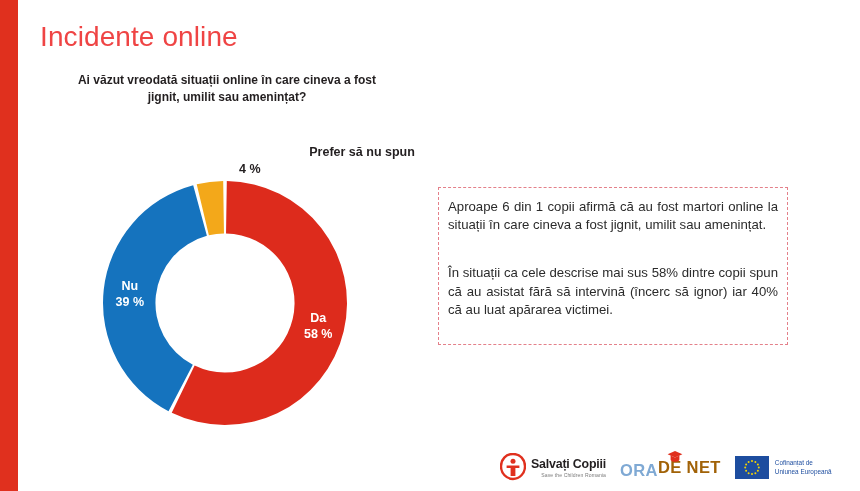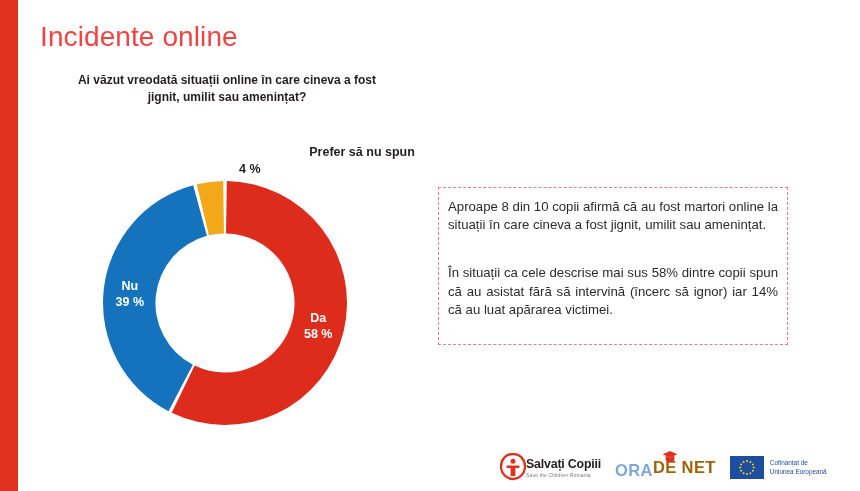--- a/index.html
+++ b/index.html
@@ -80,21 +80,21 @@
     text-align:justify;
   }
   .note-p.second{margin-top:30px;}
 
   
   .footer{
     position:absolute;left:500px;top:450px;
     height:34px;width:345px;
     display:flex;align-items:center;gap:14px;
   }
-  .logo-sc{display:flex;align-items:center;}
+  .logo-sc{display:flex;align-items:center;gap:5px;text-align:right;}
   .sc-mark{
     width:26px;height:28px;position:relative;flex:0 0 auto;
   }
   .sc-text{line-height:1;}
   .sc-title{
     font-size:12.4px;font-weight:bold;color:#231f20;letter-spacing:-.2px;
     white-space:nowrap;
   }
   .sc-sub{
     font-size:5.1px;color:#7b7b7b;margin-top:2px;letter-spacing:.1px;
@@ -139,22 +139,22 @@
       <text class="seg-label" x="258.2" y="170.1" fill="#ffffff">58 %</text>
       <text class="seg-label" x="69.8" y="121.6" fill="#ffffff">Nu</text>
       <text class="seg-label" x="69.8" y="137.6" fill="#ffffff">39 %</text>
     </svg>
 
     <div class="callout-name" id="lbl-other-name" style="left: 0px; top: -23px; width: 330px; text-align: right; transform: translateX(24.86px);">Prefer să nu spun</div>
     <div class="callout-val" id="lbl-other-val" style="left: 0px; top: -6px; width: 330px; text-align: center; transform: translateX(24.86px);">4 %</div>
   </div>
 
   <div class="note-box">
-    <p class="note-p">Aproape 8 din 10 copii afirmă că au fost martori online la situații în care cineva a fost jignit, umilit sau amenințat.</p>
-    <p class="note-p second">În situații ca cele descrise mai sus 58% dintre copii spun că au asistat fără să intervină (încerc să ignor) iar 14% că au luat apărarea victimei.</p>
+    <p class="note-p">Aproape 6 din 1 copii afirmă că au fost martori online la situații în care cineva a fost jignit, umilit sau amenințat.</p>
+    <p class="note-p second">În situații ca cele descrise mai sus 58% dintre copii spun că au asistat fără să intervină (încerc să ignor) iar 40% că au luat apărarea victimei.</p>
   </div>
 
   <div class="footer">
 
     <div class="logo-sc">
       <span class="sc-mark">
         <svg width="26" height="28" viewBox="0 0 26 28">
           <path d="M13 1 C5.8 1 1 6.6 1 13.2 C1 20.4 6.4 26 13 26 C19.6 26 25 20.4 25 13.2 C25 6.6 20.2 1 13 1 Z" fill="none" stroke="#e0301e" stroke-width="2.4"></path>
           <circle cx="13" cy="8.2" r="2.5" fill="#e0301e"></circle>
           <path d="M6.6 12.4 L19.4 12.4 L19.4 15.1 L15.4 15.1 L15.4 23 L10.6 23 L10.6 15.1 L6.6 15.1 Z" fill="#e0301e"></path>

